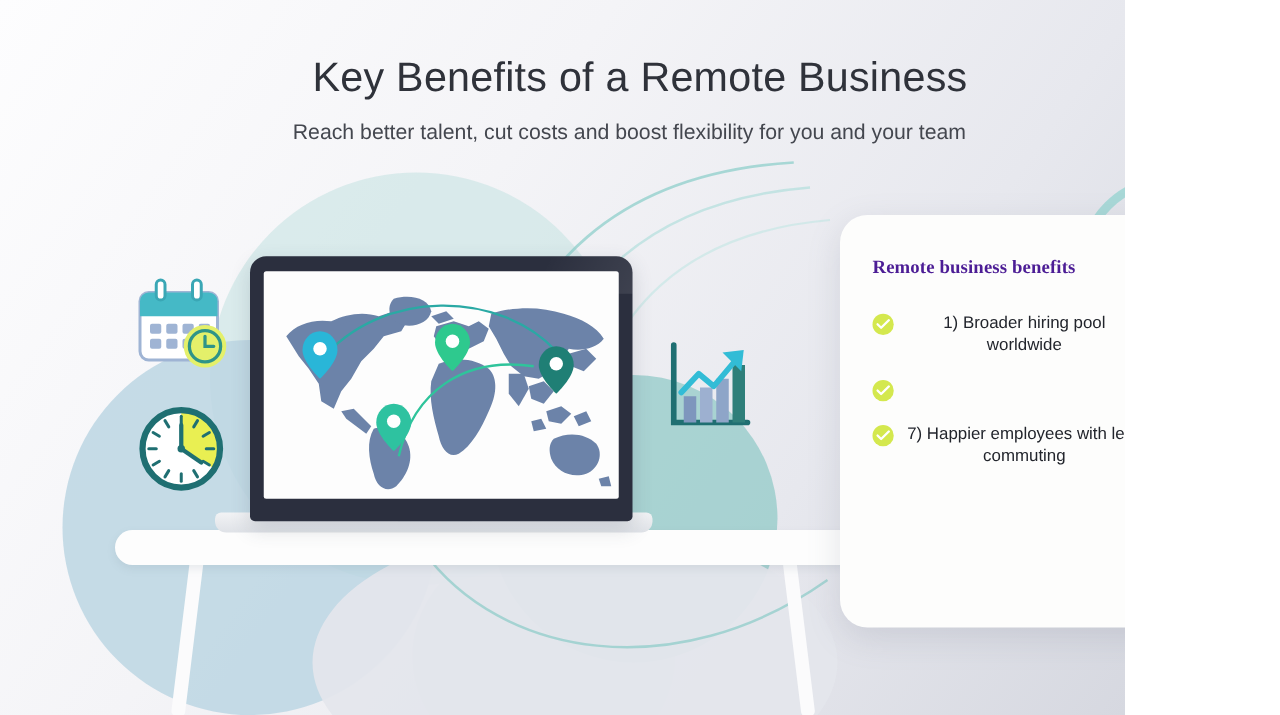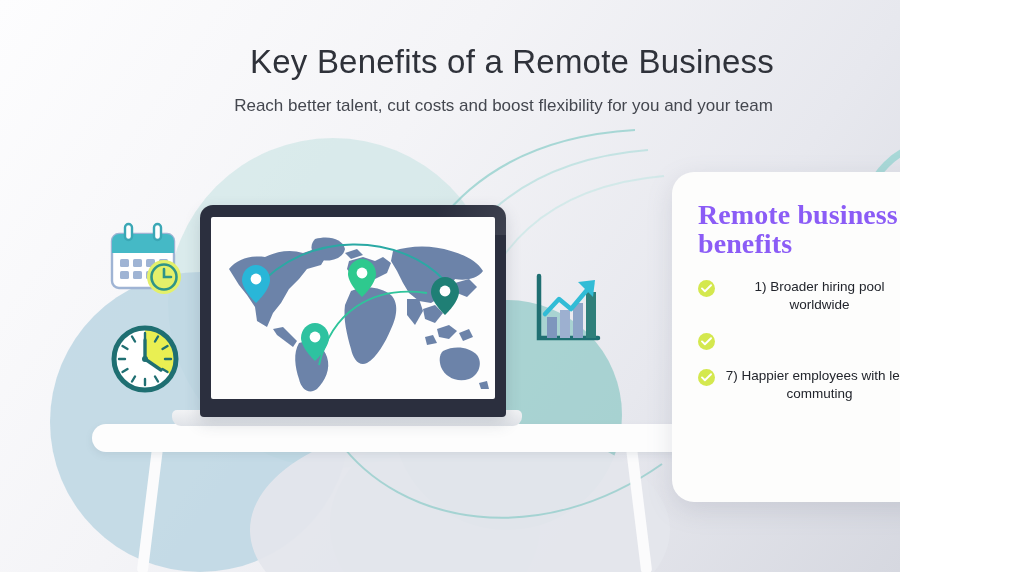--- a/index.html
+++ b/index.html
@@ -157,23 +157,23 @@
     left: 672px; top: 172px;
     width: 268px; height: 330px;
     background: #fdfdfc;
     border-radius: 22px;
     box-shadow: 0 8px 26px rgba(120,126,145,.20);
     box-sizing: border-box;
     padding: 28px 26px 0 26px;
   }
   .card-title {
     font-family: "Liberation Serif", serif;
-    font-size: 28px;
+    font-size: 15px;
     font-weight: 700;
-    color: #8b5cf6;
+    color: #4c1d95;
     line-height: 29px;
     margin: 0 0 20px 0;
     letter-spacing: .1px;
   }
   .benefit-row {
     display: flex;
     align-items: flex-start;
     margin-bottom: 17px;
     text-align: center;
   }

